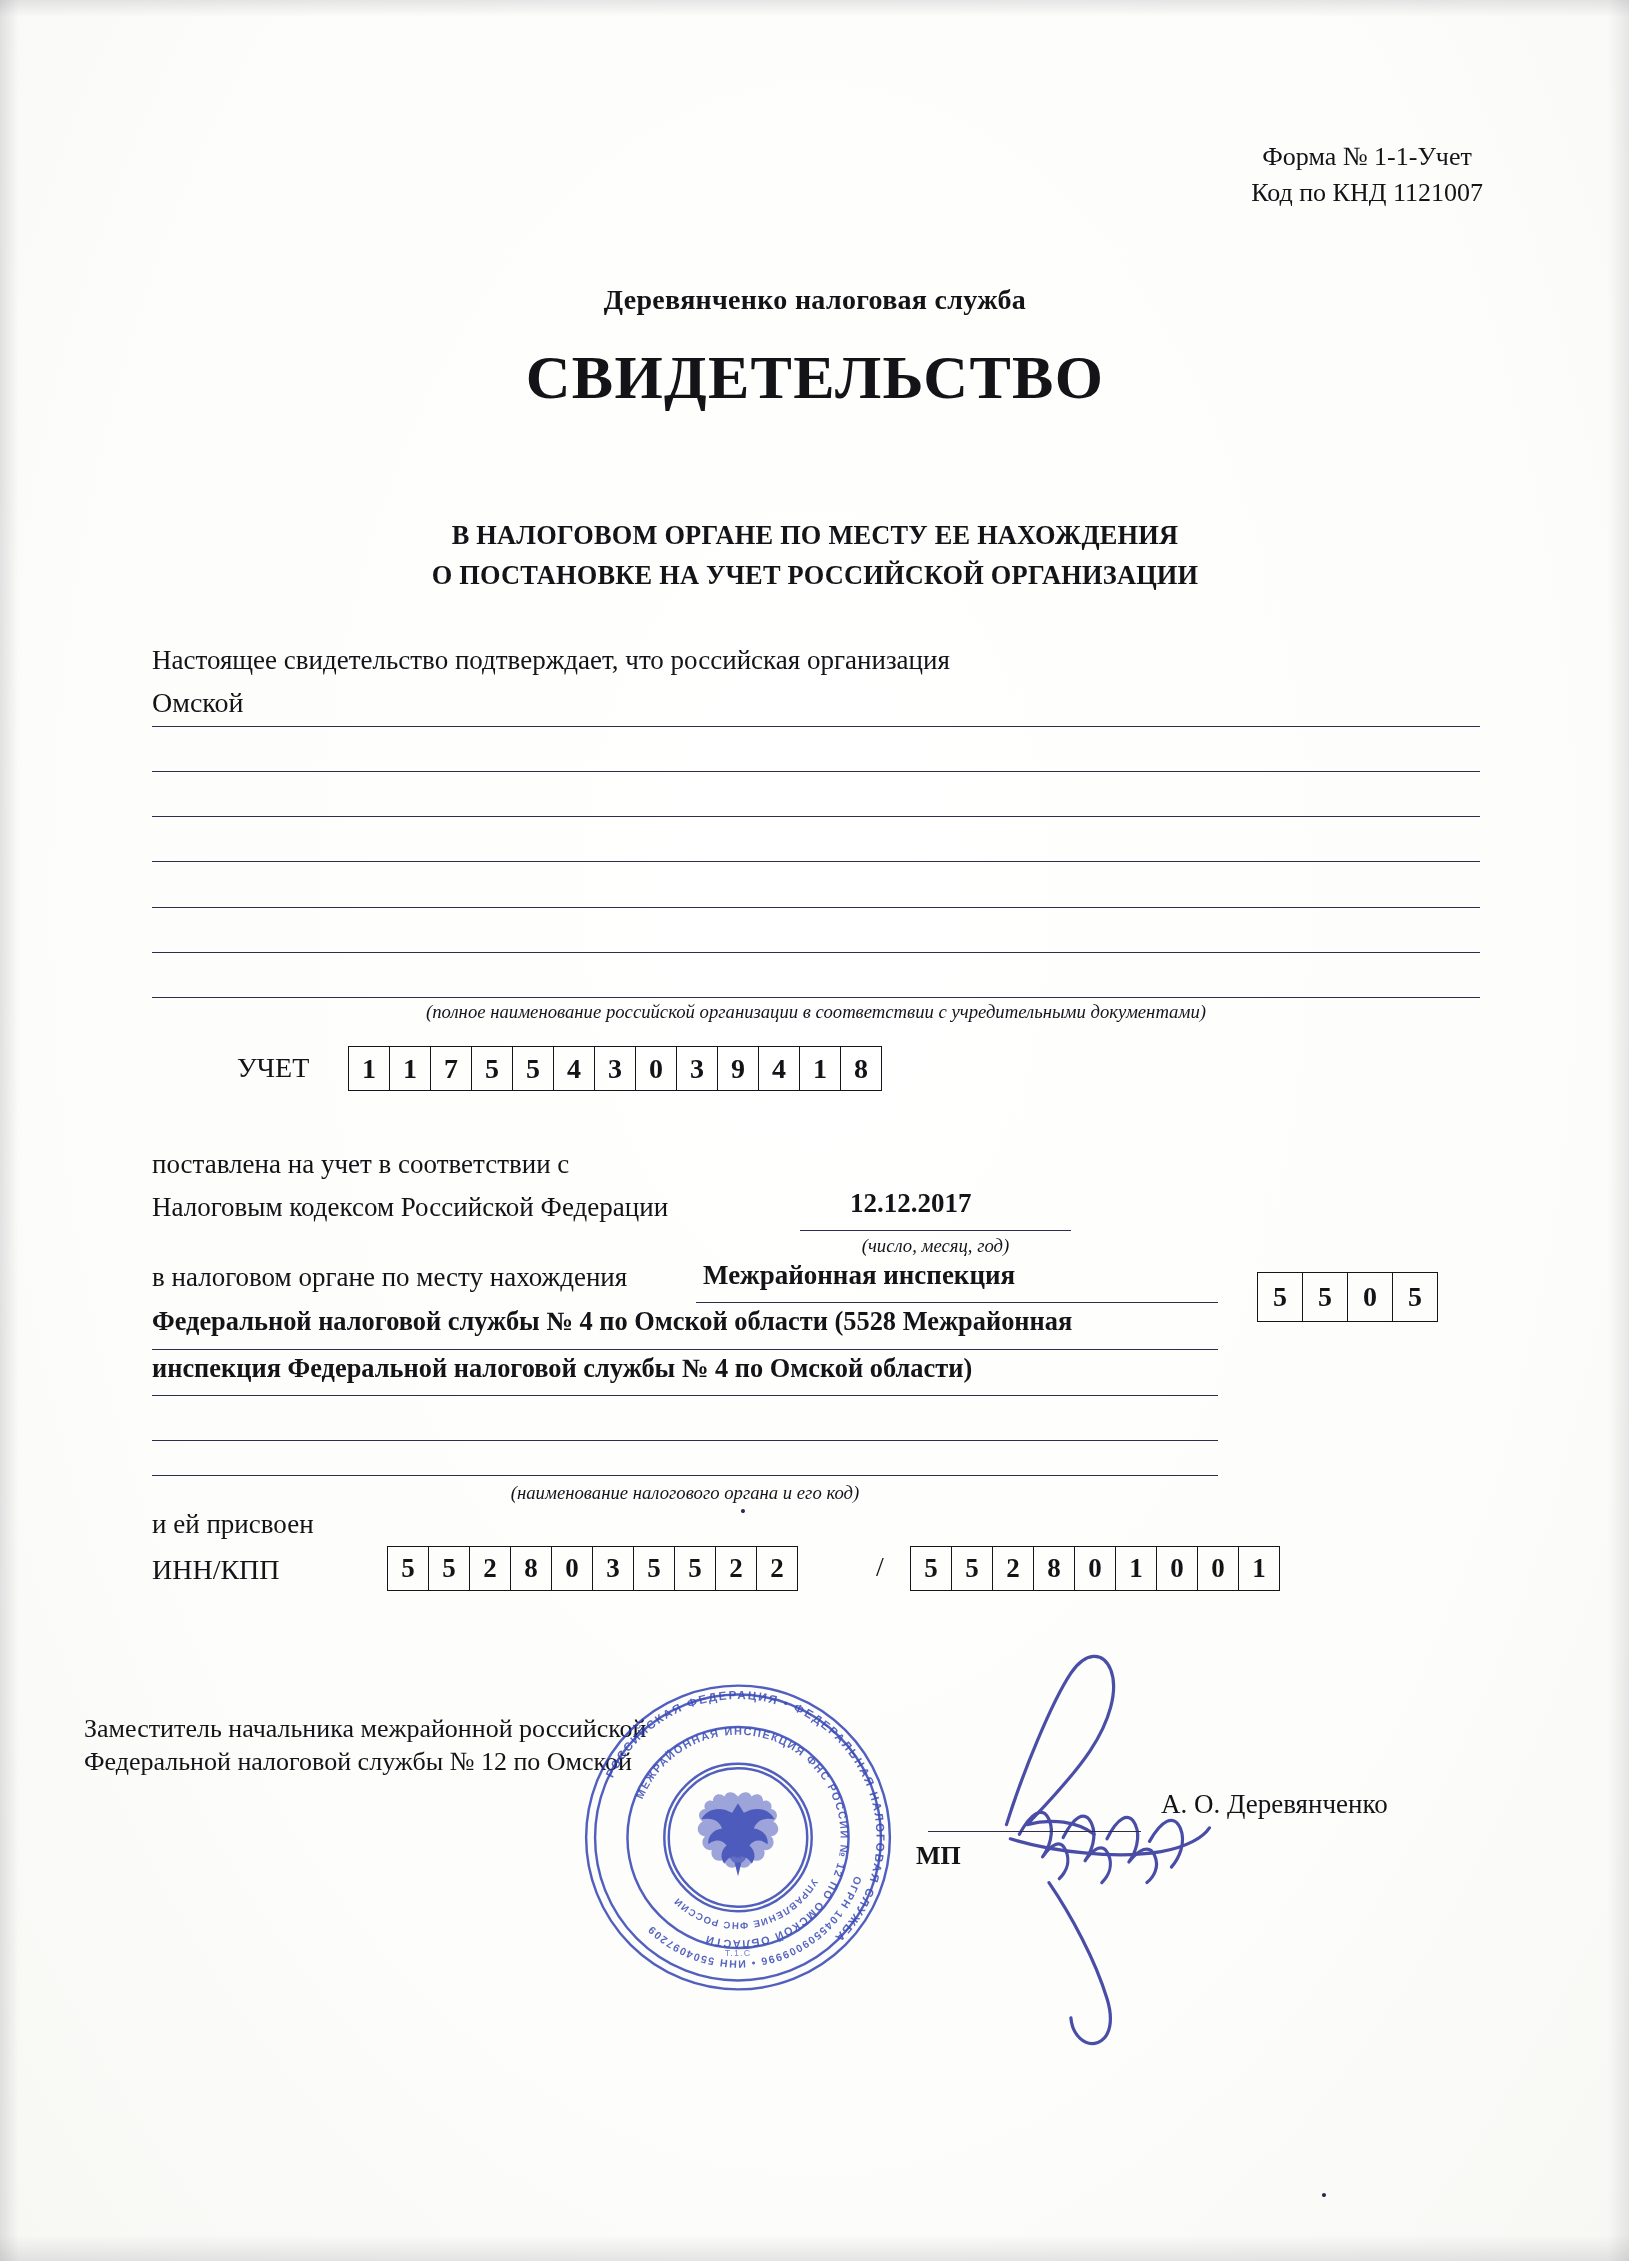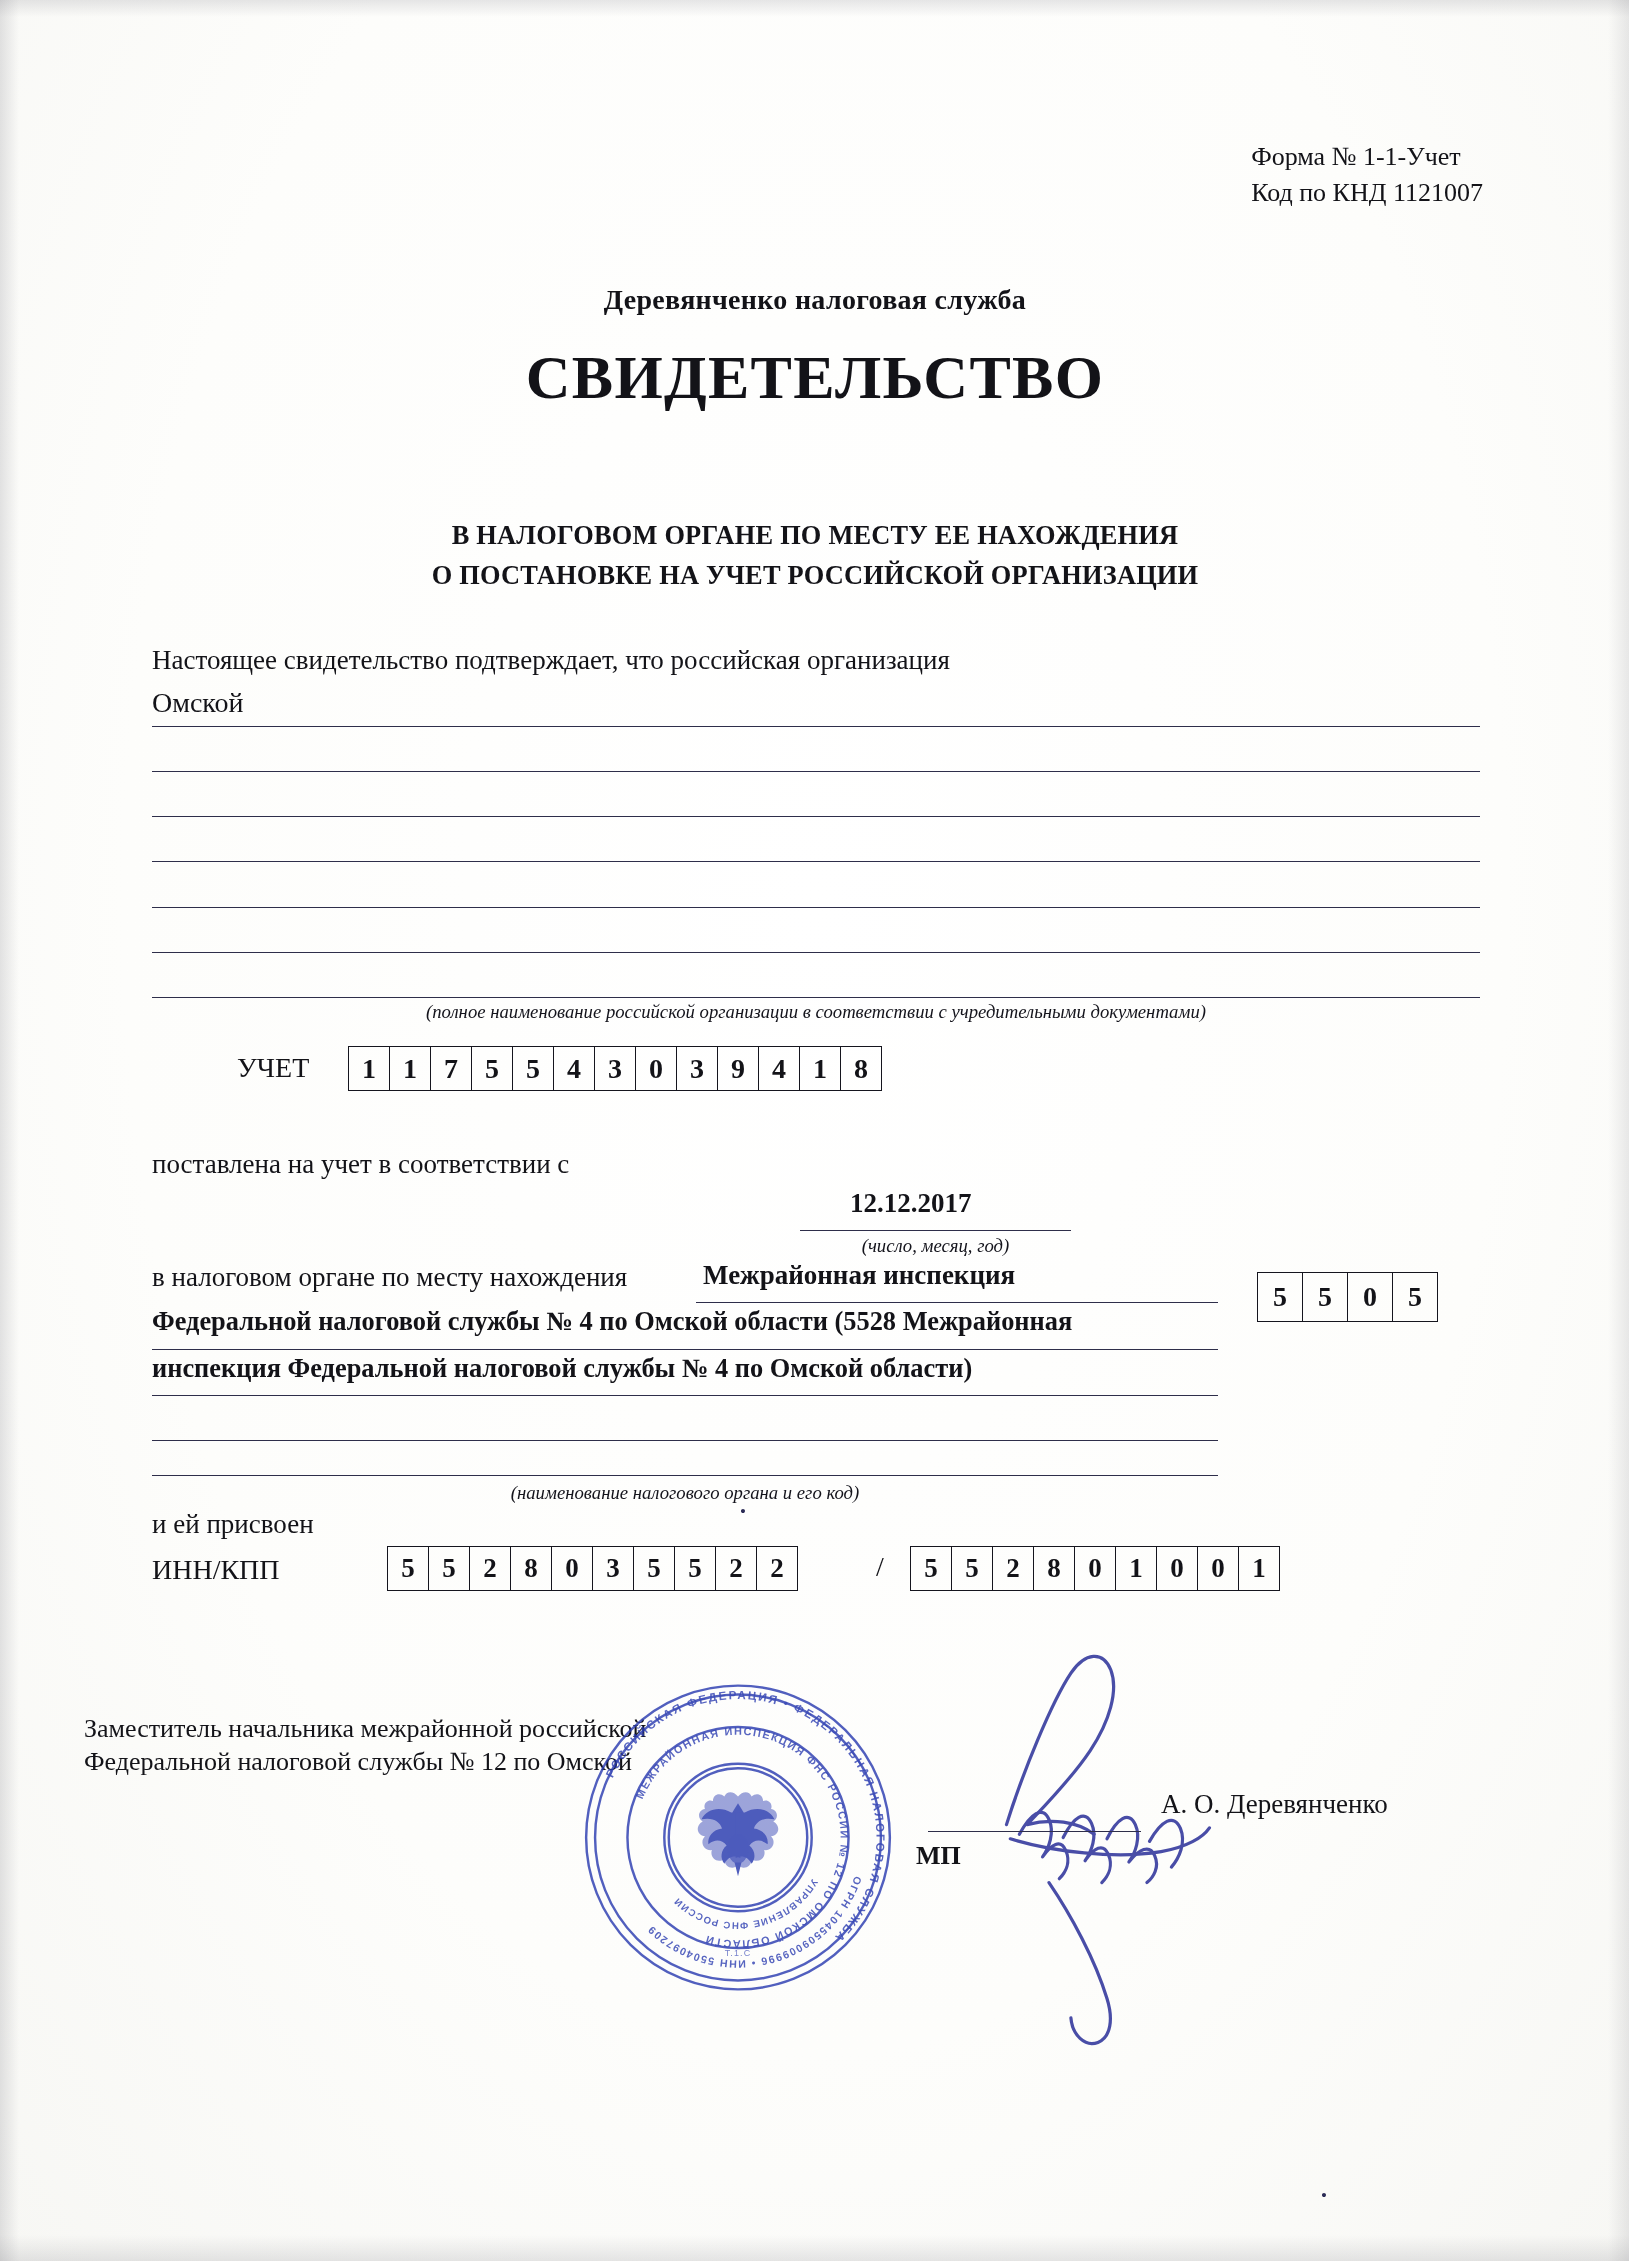--- a/index.html
+++ b/index.html
@@ -24,21 +24,21 @@
   .edge-r { position:absolute; right:0; top:0; width:22px; height:100%;
     background:linear-gradient(to left, rgba(120,120,130,.16), rgba(255,255,255,0)); }
   .edge-b { position:absolute; left:0; bottom:0; height:26px; width:100%;
     background:linear-gradient(to top, rgba(120,120,130,.18), rgba(255,255,255,0)); }
 
   .content { position:absolute; left:0; top:0; width:1630px; height:2261px; }
 
   
   .formcode {
     position:absolute; right:147px; top:139px;
-    text-align:left; font-size:26px; line-height:1.38;
+    text-align:center; font-size:26px; line-height:1.38;
   }
   .formcode div { white-space:nowrap; }
 
   
   .fns-title {
     position:absolute; left:0; right:0; top:284px;
     text-align:center; font-size:28px; font-weight:bold;
     letter-spacing:0.3px;
   }
   .main-title {
@@ -163,20 +163,21 @@
         <div class="cell">3</div>
         <div class="cell">0</div>
         <div class="cell">3</div>
         <div class="cell">9</div>
         <div class="cell">4</div>
         <div class="cell">1</div>
         <div class="cell">8</div>
       </div>
 
     <div class="txt" style="left:152px; top:1149px;">поставлена на учет в соответствии с</div>
+    <div class="txt" style="left:152px; top:1192px;">Налоговым кодексом Российской Федерации</div>
     <div class="txt b" style="left:850px; top:1188px;">12.12.2017</div>
     <div class="rule" style="left:800px; top:1230px; width:271px;"></div>
     <div class="caption-it" style="left:800px; top:1235px; width:271px;">(число, месяц, год)</div>
 
     <div class="txt" style="left:152px; top:1262px;">в налоговом органе по месту нахождения</div>
     <div class="txt b" style="left:703px; top:1260px;">Межрайонная инспекция</div>
     <div class="rule" style="left:696px; top:1302px; width:522px;"></div>
 
     <div class="txt b" style="left:152px; top:1306px; font-size:26.4px;">Федеральной налоговой службы № 4 по Омской области (5528 Межрайонная</div>
     <div class="rule" style="left:152px; top:1349px; width:1066px;"></div>

